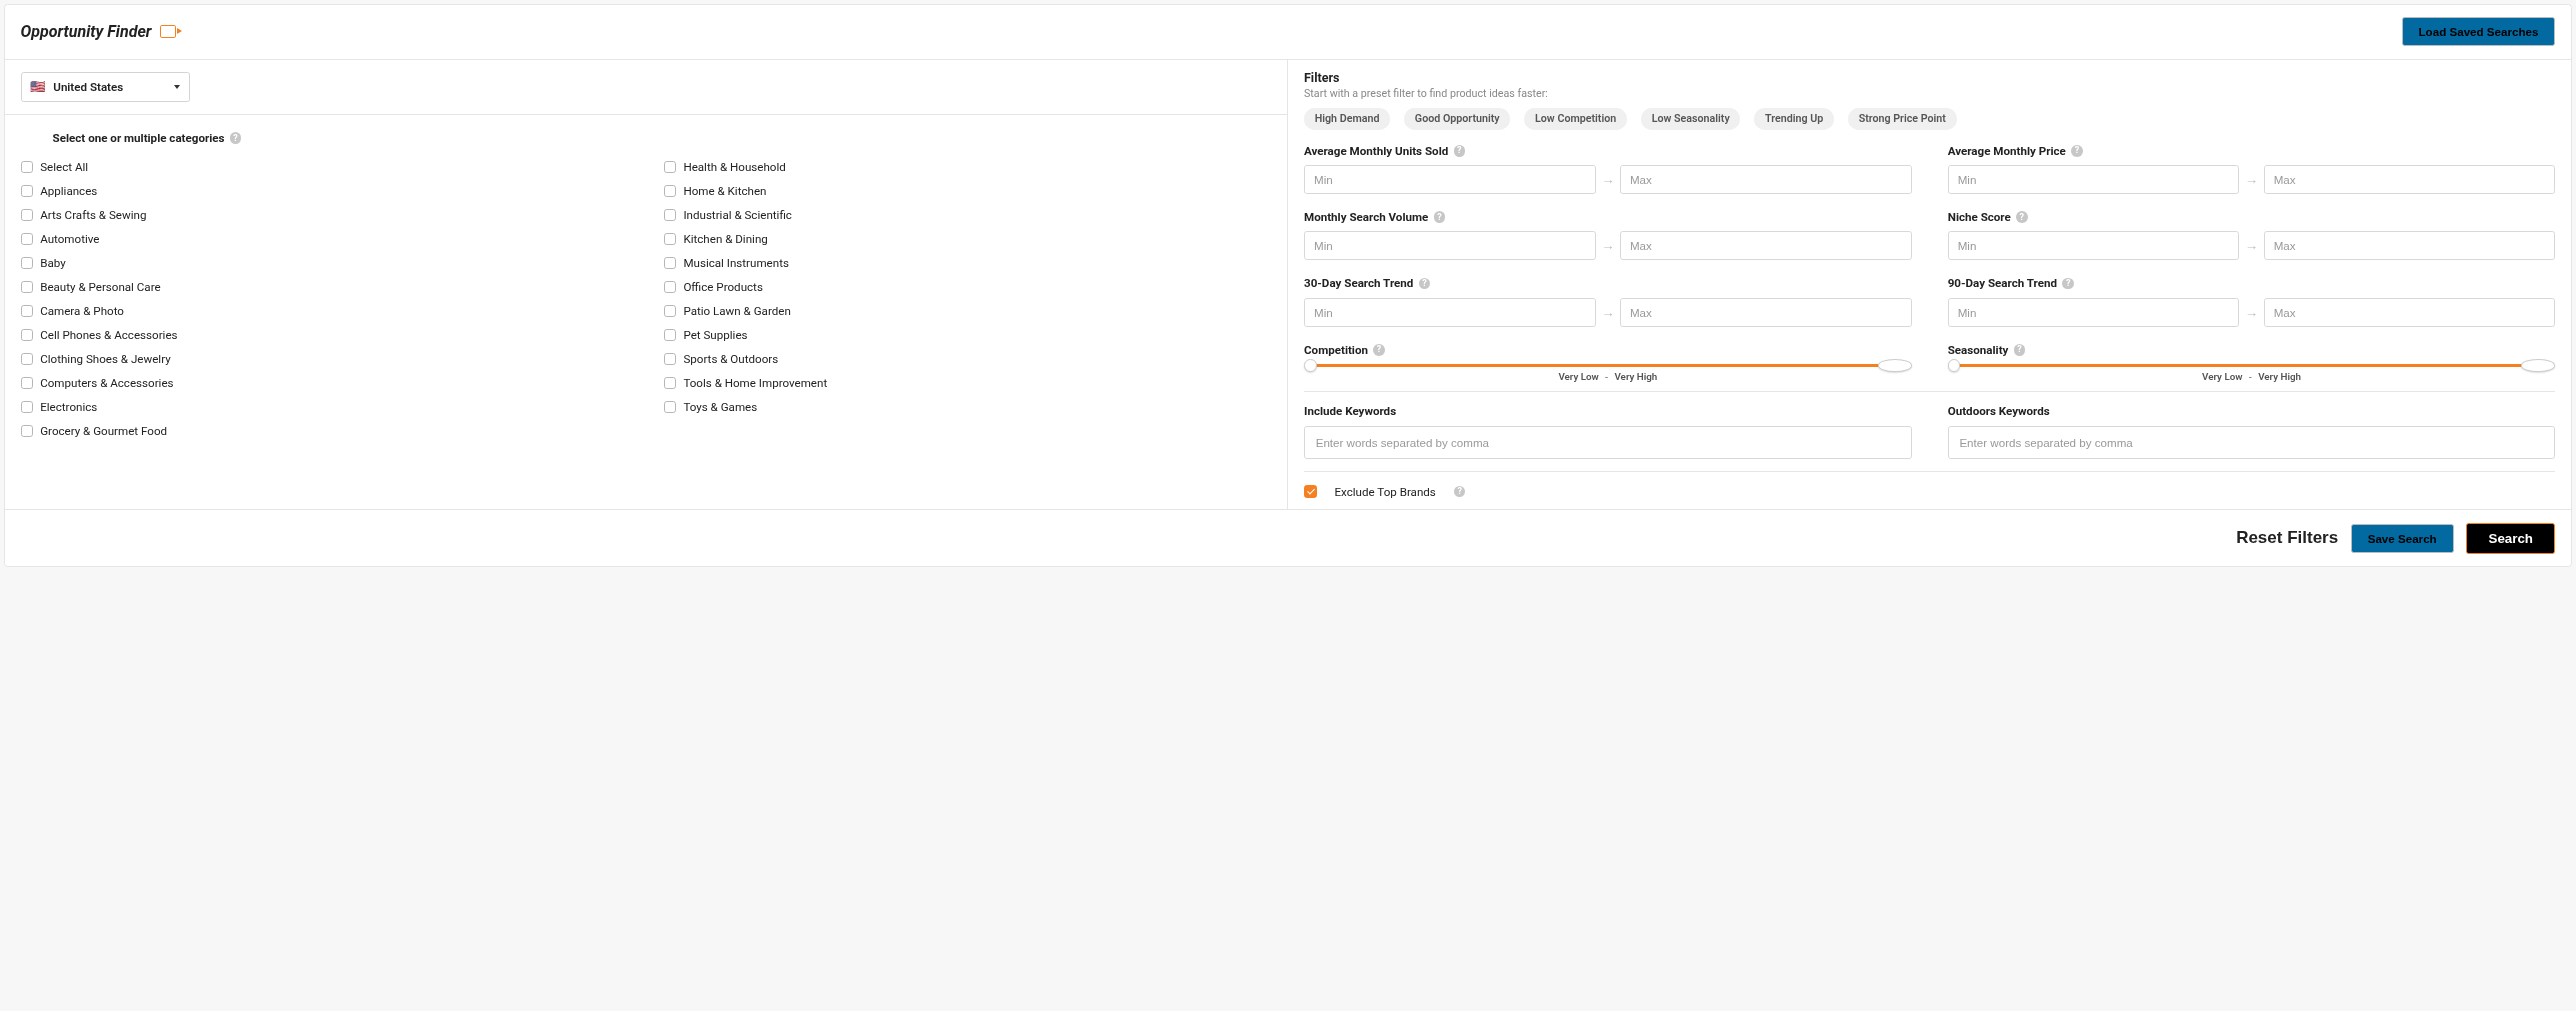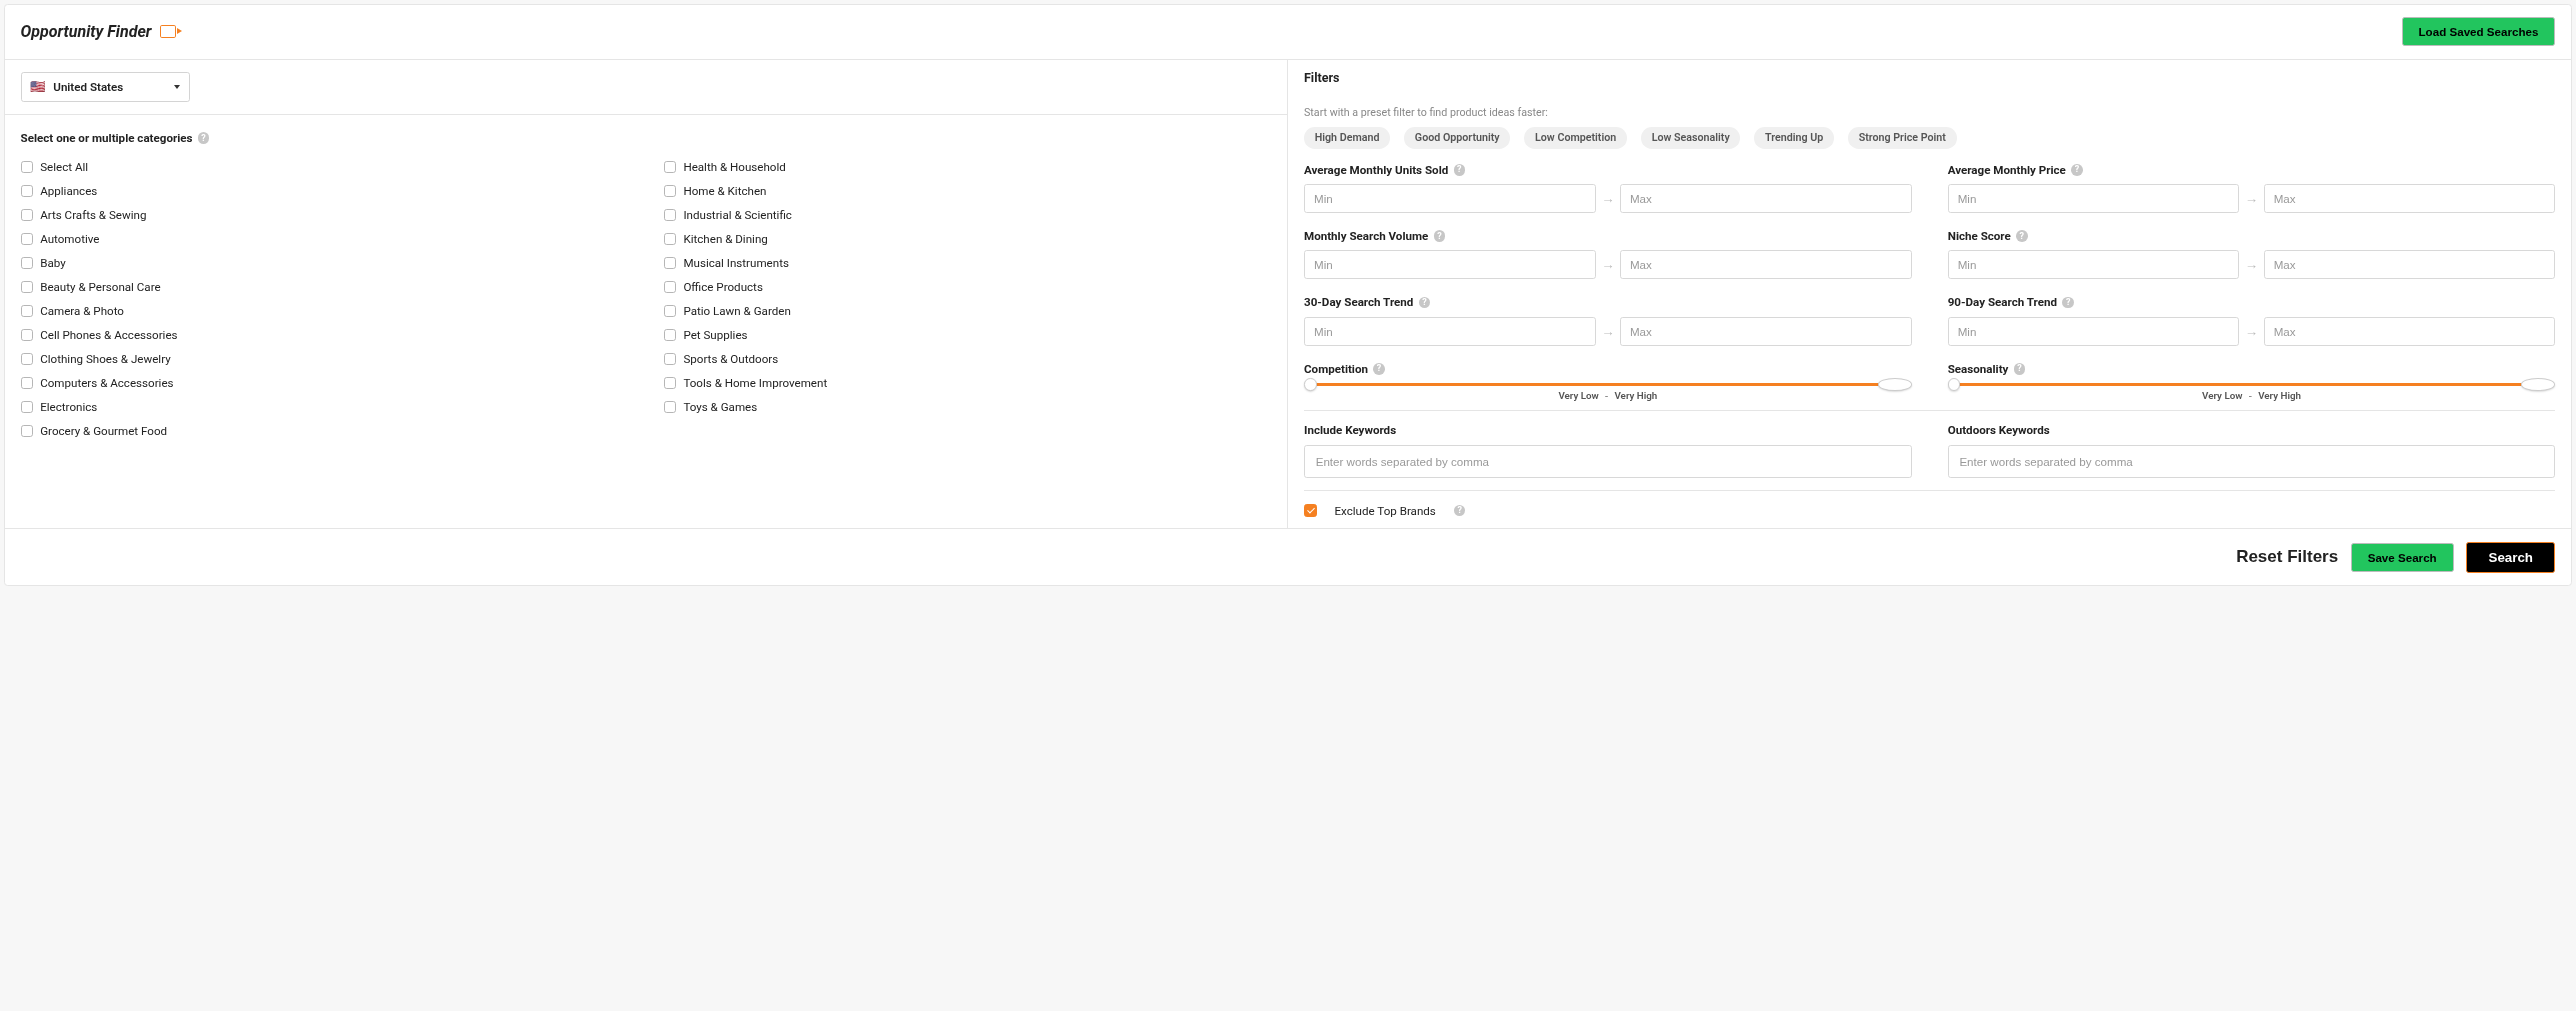--- a/index.html
+++ b/index.html
@@ -38,21 +38,21 @@
   .cam-icon::after {
     content: "";
     position: absolute;
     right: -6.2px; top: 1.8px;
     width: 0; height: 0;
     border-top: 3.6px solid transparent;
     border-bottom: 3.6px solid transparent;
     border-left: 5.3px solid #f58021;
   }
   .btn {
-    background: #22c55e;
+    background: #0369a1;
     border: 0.9px solid #bcbcbc;
     border-radius: 2.7px;
     padding: 7.1px 16px;
     font-size: 11.6px;
     font-weight: 600;
     cursor: pointer;
   }
   .btn-link {
     background: none; border: none; color: #222;
     font-weight: 700; cursor: pointer; font-size: 17px;
@@ -110,20 +110,21 @@
   .categories {
     padding: 16px;
   }
   .categories h3 {
     font-size: 11.6px;
     font-weight: 700;
     display: flex;
     align-items: center;
     gap: 5.3px;
     margin-bottom: 12.5px;
+    margin-left: 32px;
   }
   .help {
     display: inline-flex;
     align-items: center;
     justify-content: center;
     width: 11.6px; height: 11.6px;
     border-radius: 50%;
     background: #c7c7c7;
     color: #fff;
     font-size: 9px;
@@ -166,21 +167,21 @@
     left: 3.6px; top: 0.9px;
     width: 2.7px; height: 6.2px;
     border: solid #fff;
     border-width: 0 1.8px 1.8px 0;
     transform: rotate(45deg);
   }
   .chk-label { cursor: pointer; }
   .filters-title {
     font-size: 12.5px;
     font-weight: 700;
-    margin-bottom: 21px;
+    margin-bottom: 2px;
   }
   .filters-sub {
     color: #888;
     font-size: 10.7px;
     margin-bottom: 7.1px;
   }
   .chips {
     display: flex;
     gap: 14px;
     flex-wrap: wrap;

